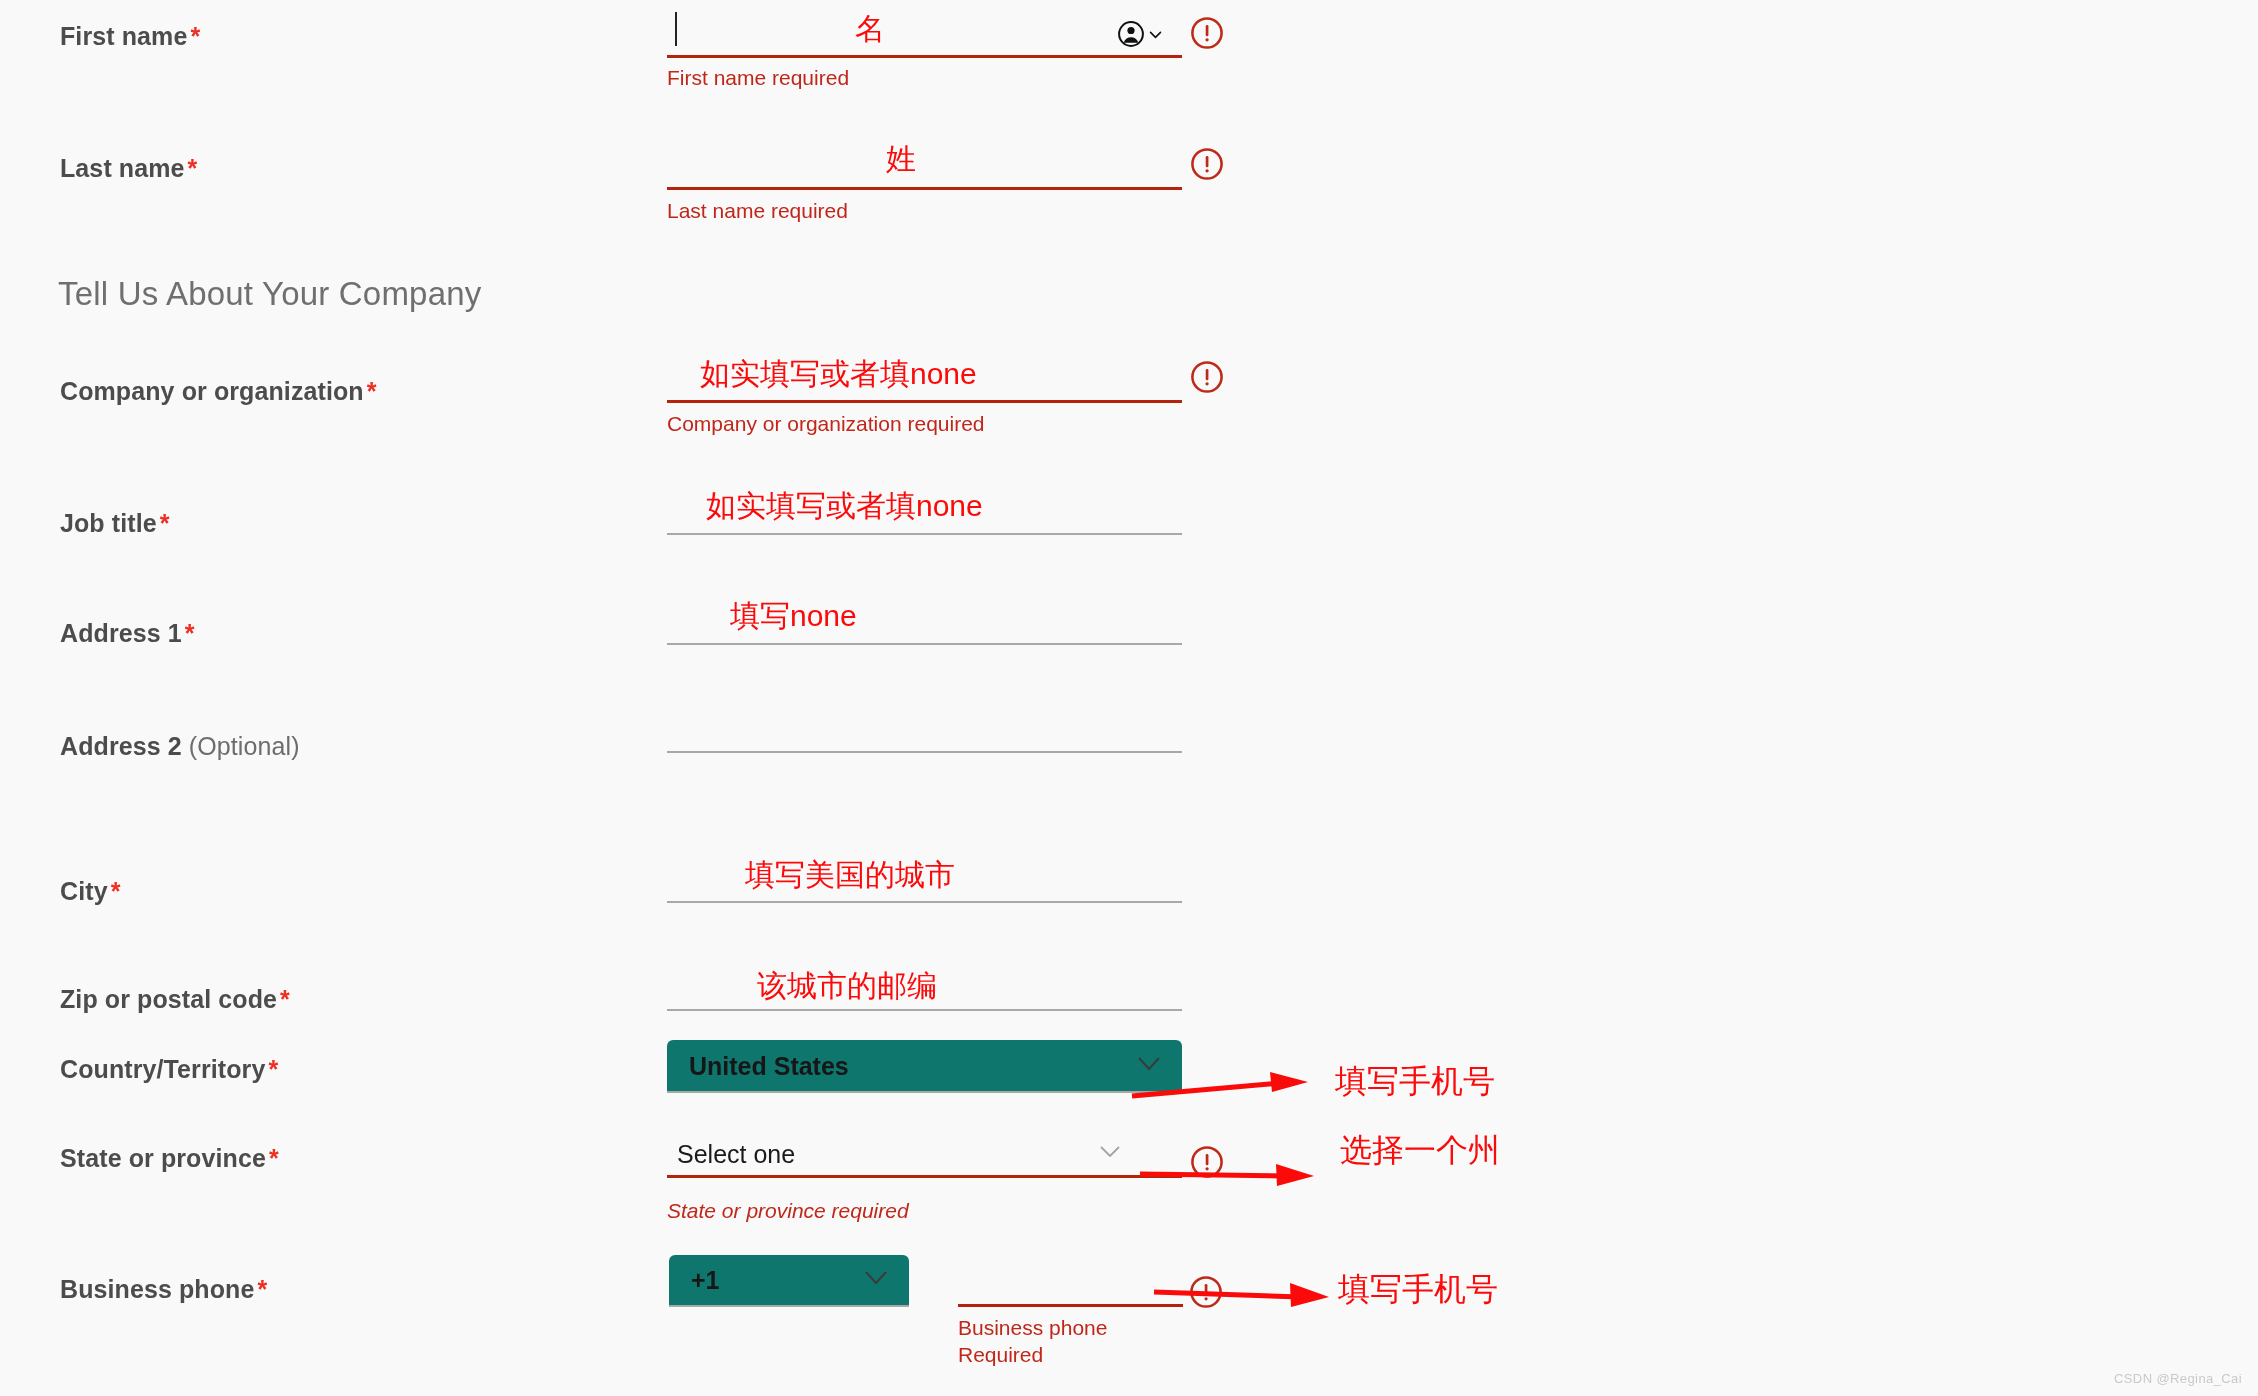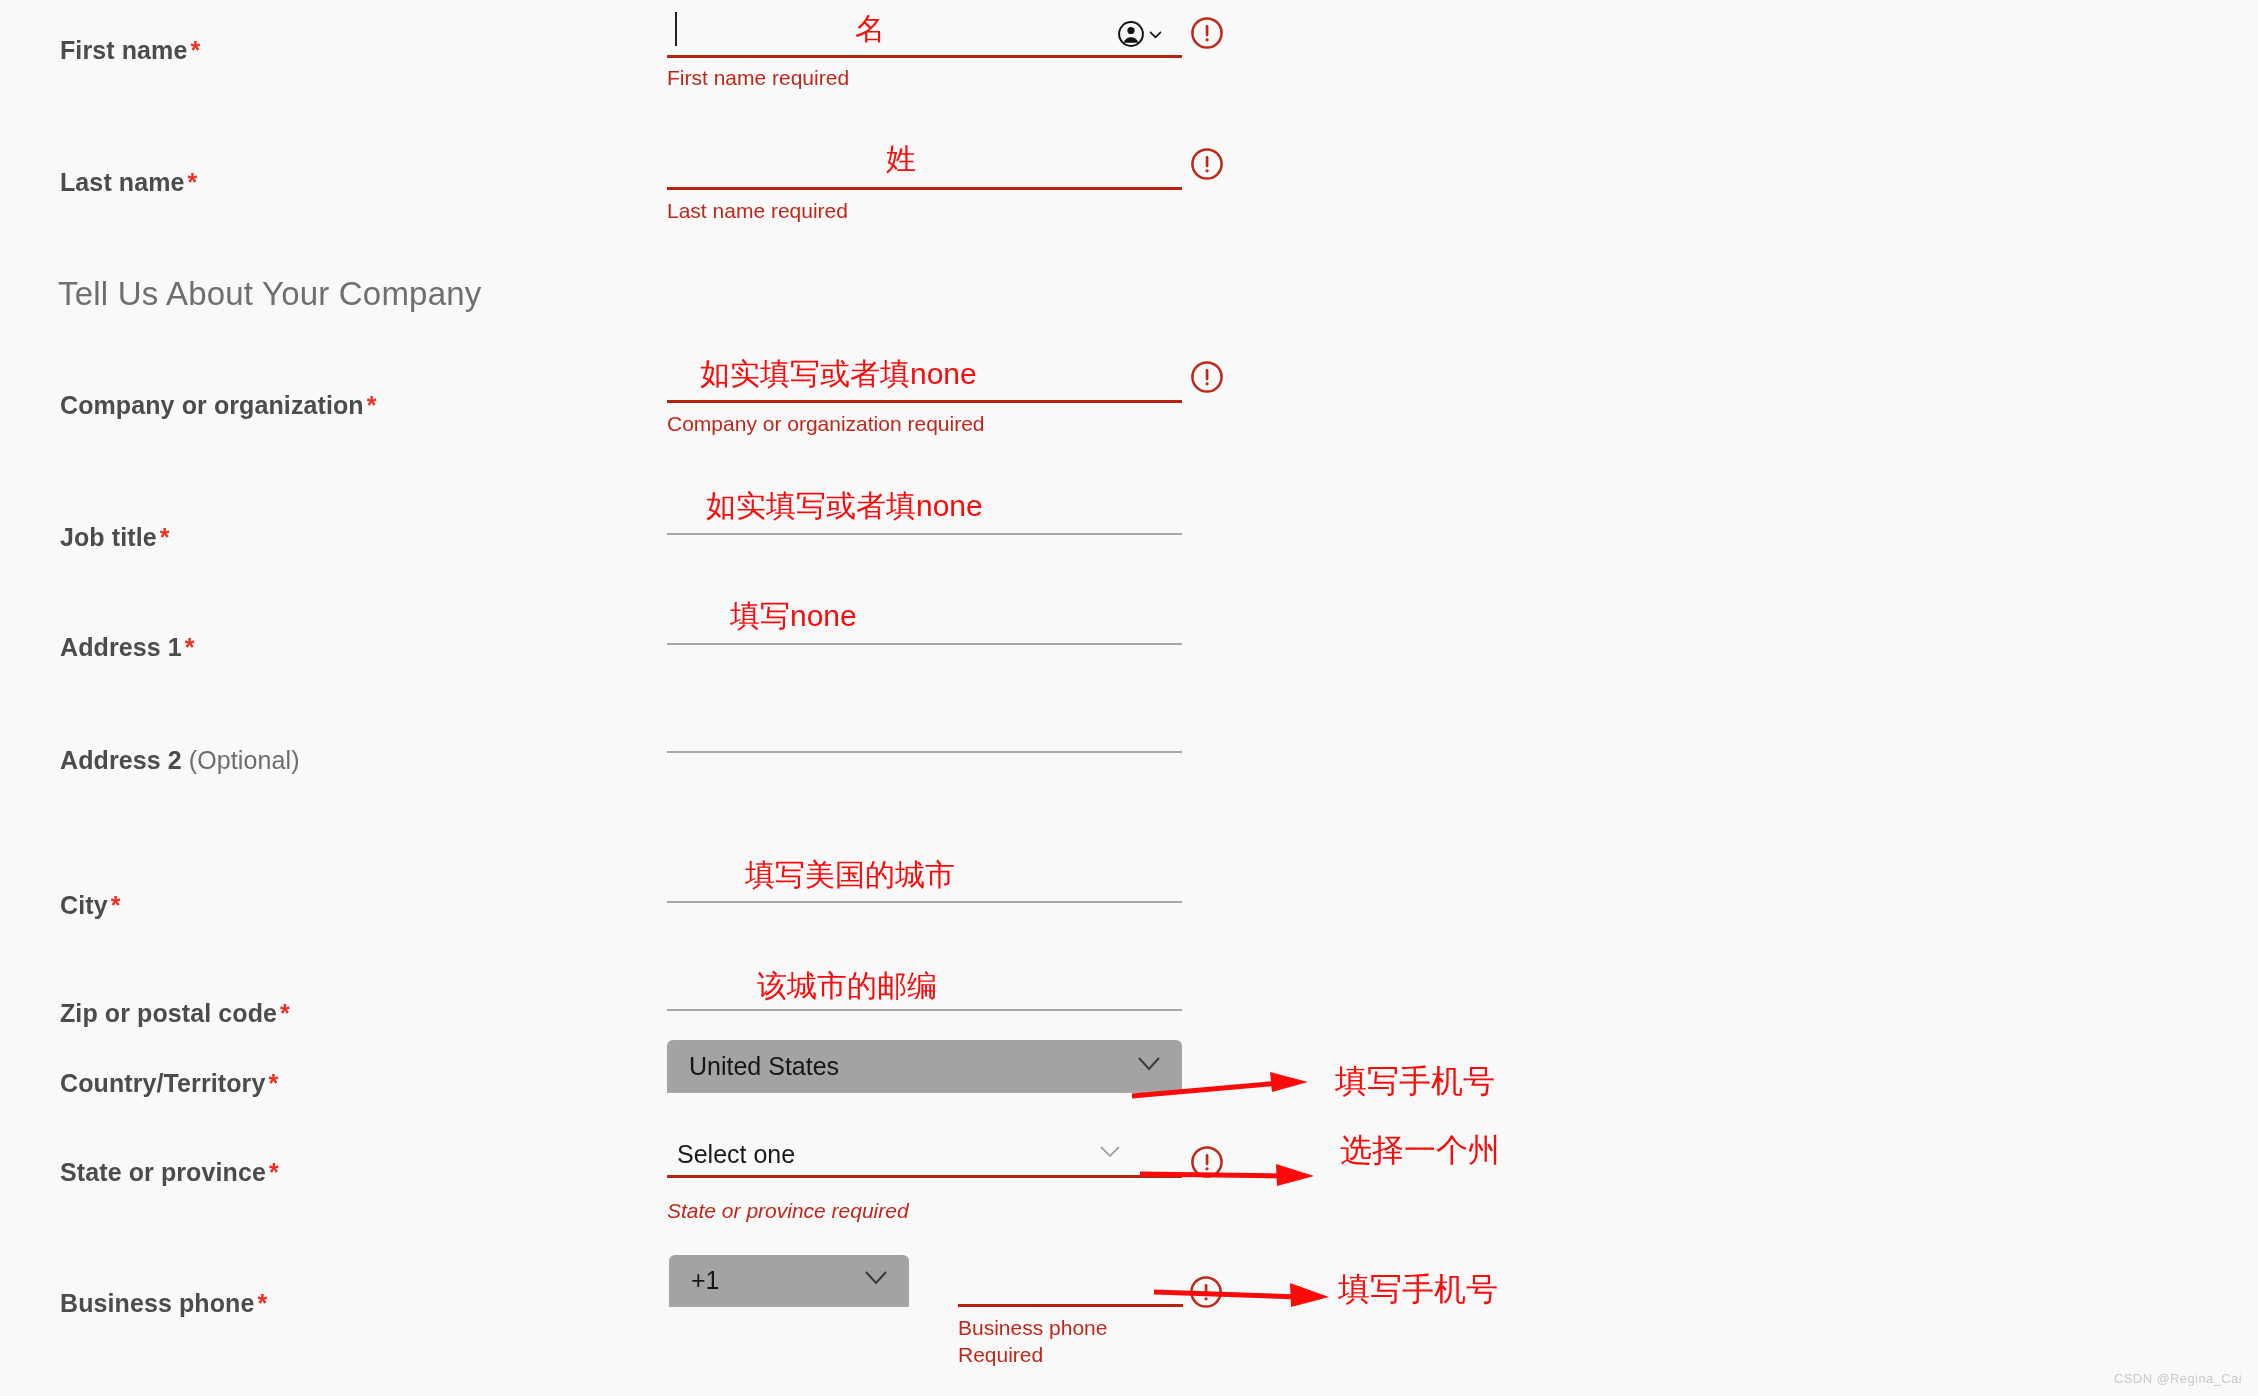--- a/index.html
+++ b/index.html
@@ -23,21 +23,20 @@
     width: 2258px;
   }
   .label {
     position: absolute;
     left: 60px;
     font-size: 25px;
     font-weight: bold;
     color: #4c4c4c;
     white-space: nowrap;
     letter-spacing: .1px;
-    margin-top: 14px;
   }
   .label .req {
     color: #ef2e22;
     font-weight: bold;
     font-size: 25px;
     margin-left: 3px;
   }
   .label .opt {
     color: #6d6d6d;
     font-weight: normal;
@@ -110,24 +109,25 @@
   .autofill {
     position: absolute;
     display: flex;
     align-items: center;
     gap: 2px;
   }
 
   
   .sel {
     position: absolute;
-    background: #a3a3a3;
+    background: #0f766e;
     border-bottom: 2px solid #a8a8a8;
     border-radius: 6px 6px 0 0;
     box-sizing: border-box;
+    font-weight: bold;
   }
   .sel .sel-val {
     position: absolute;
     left: 22px;
     top: 50%;
     transform: translateY(-50%);
     font-size: 25px;
     color: #161616;
     white-space: nowrap;
   }

